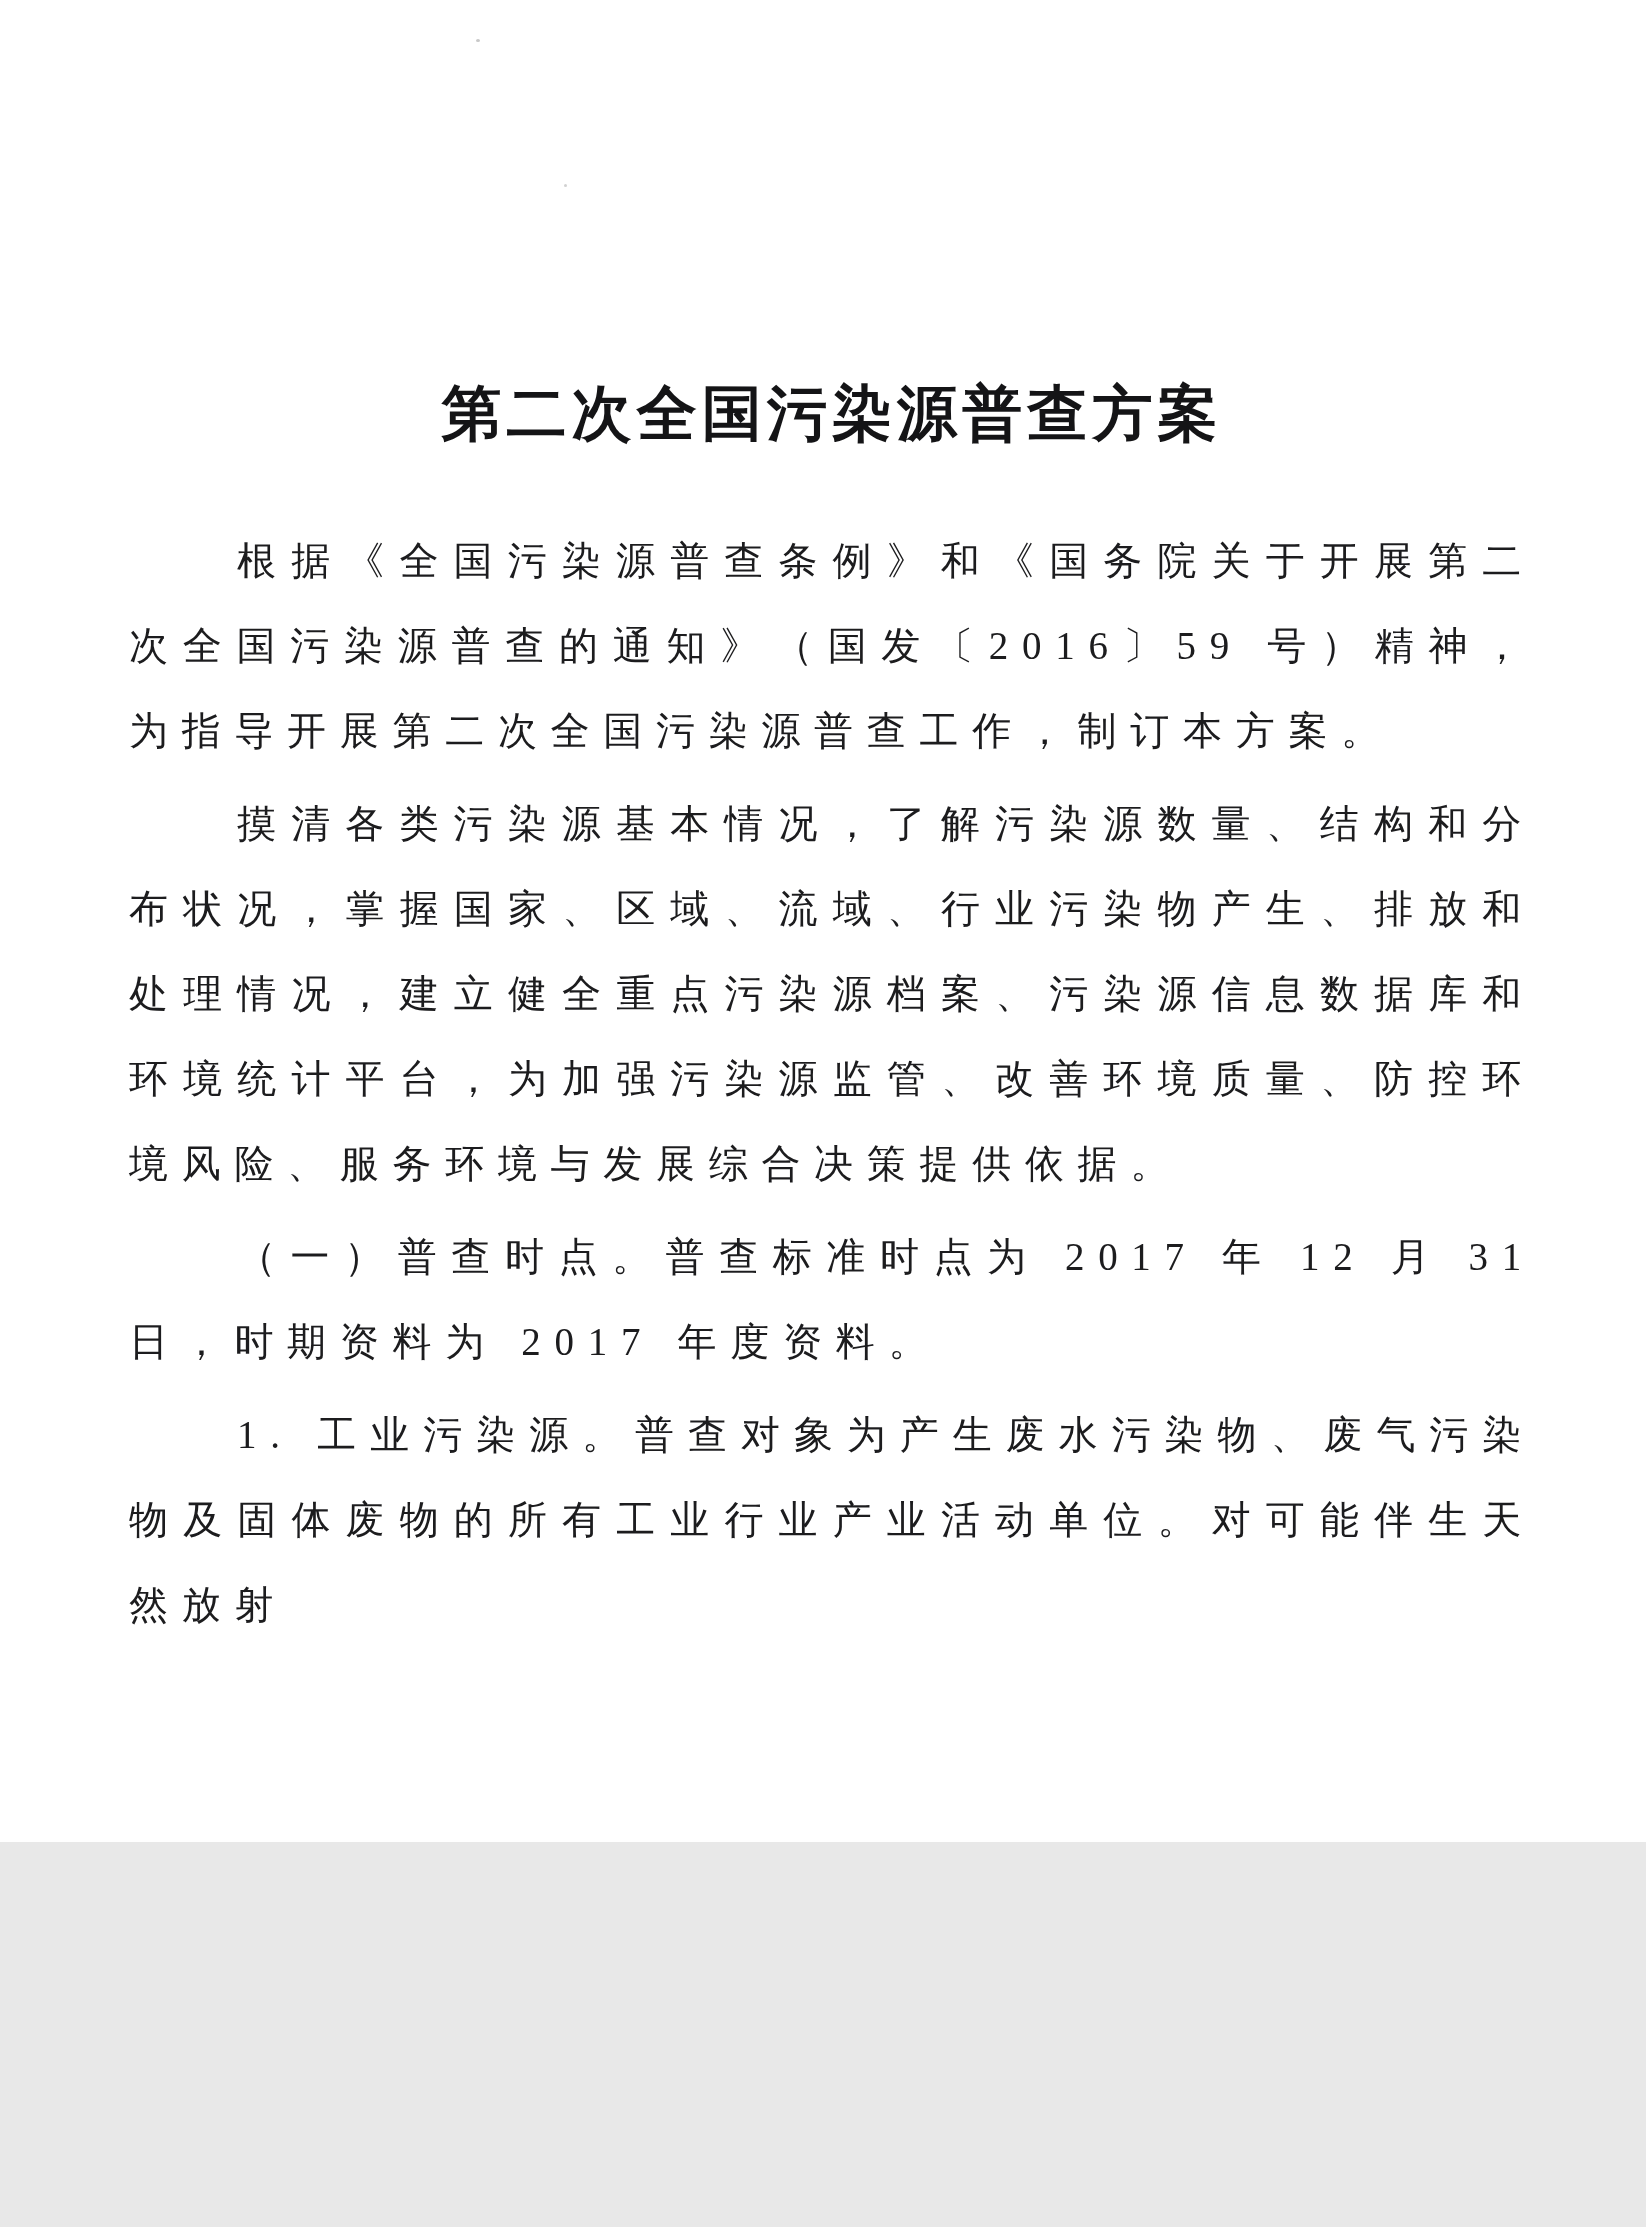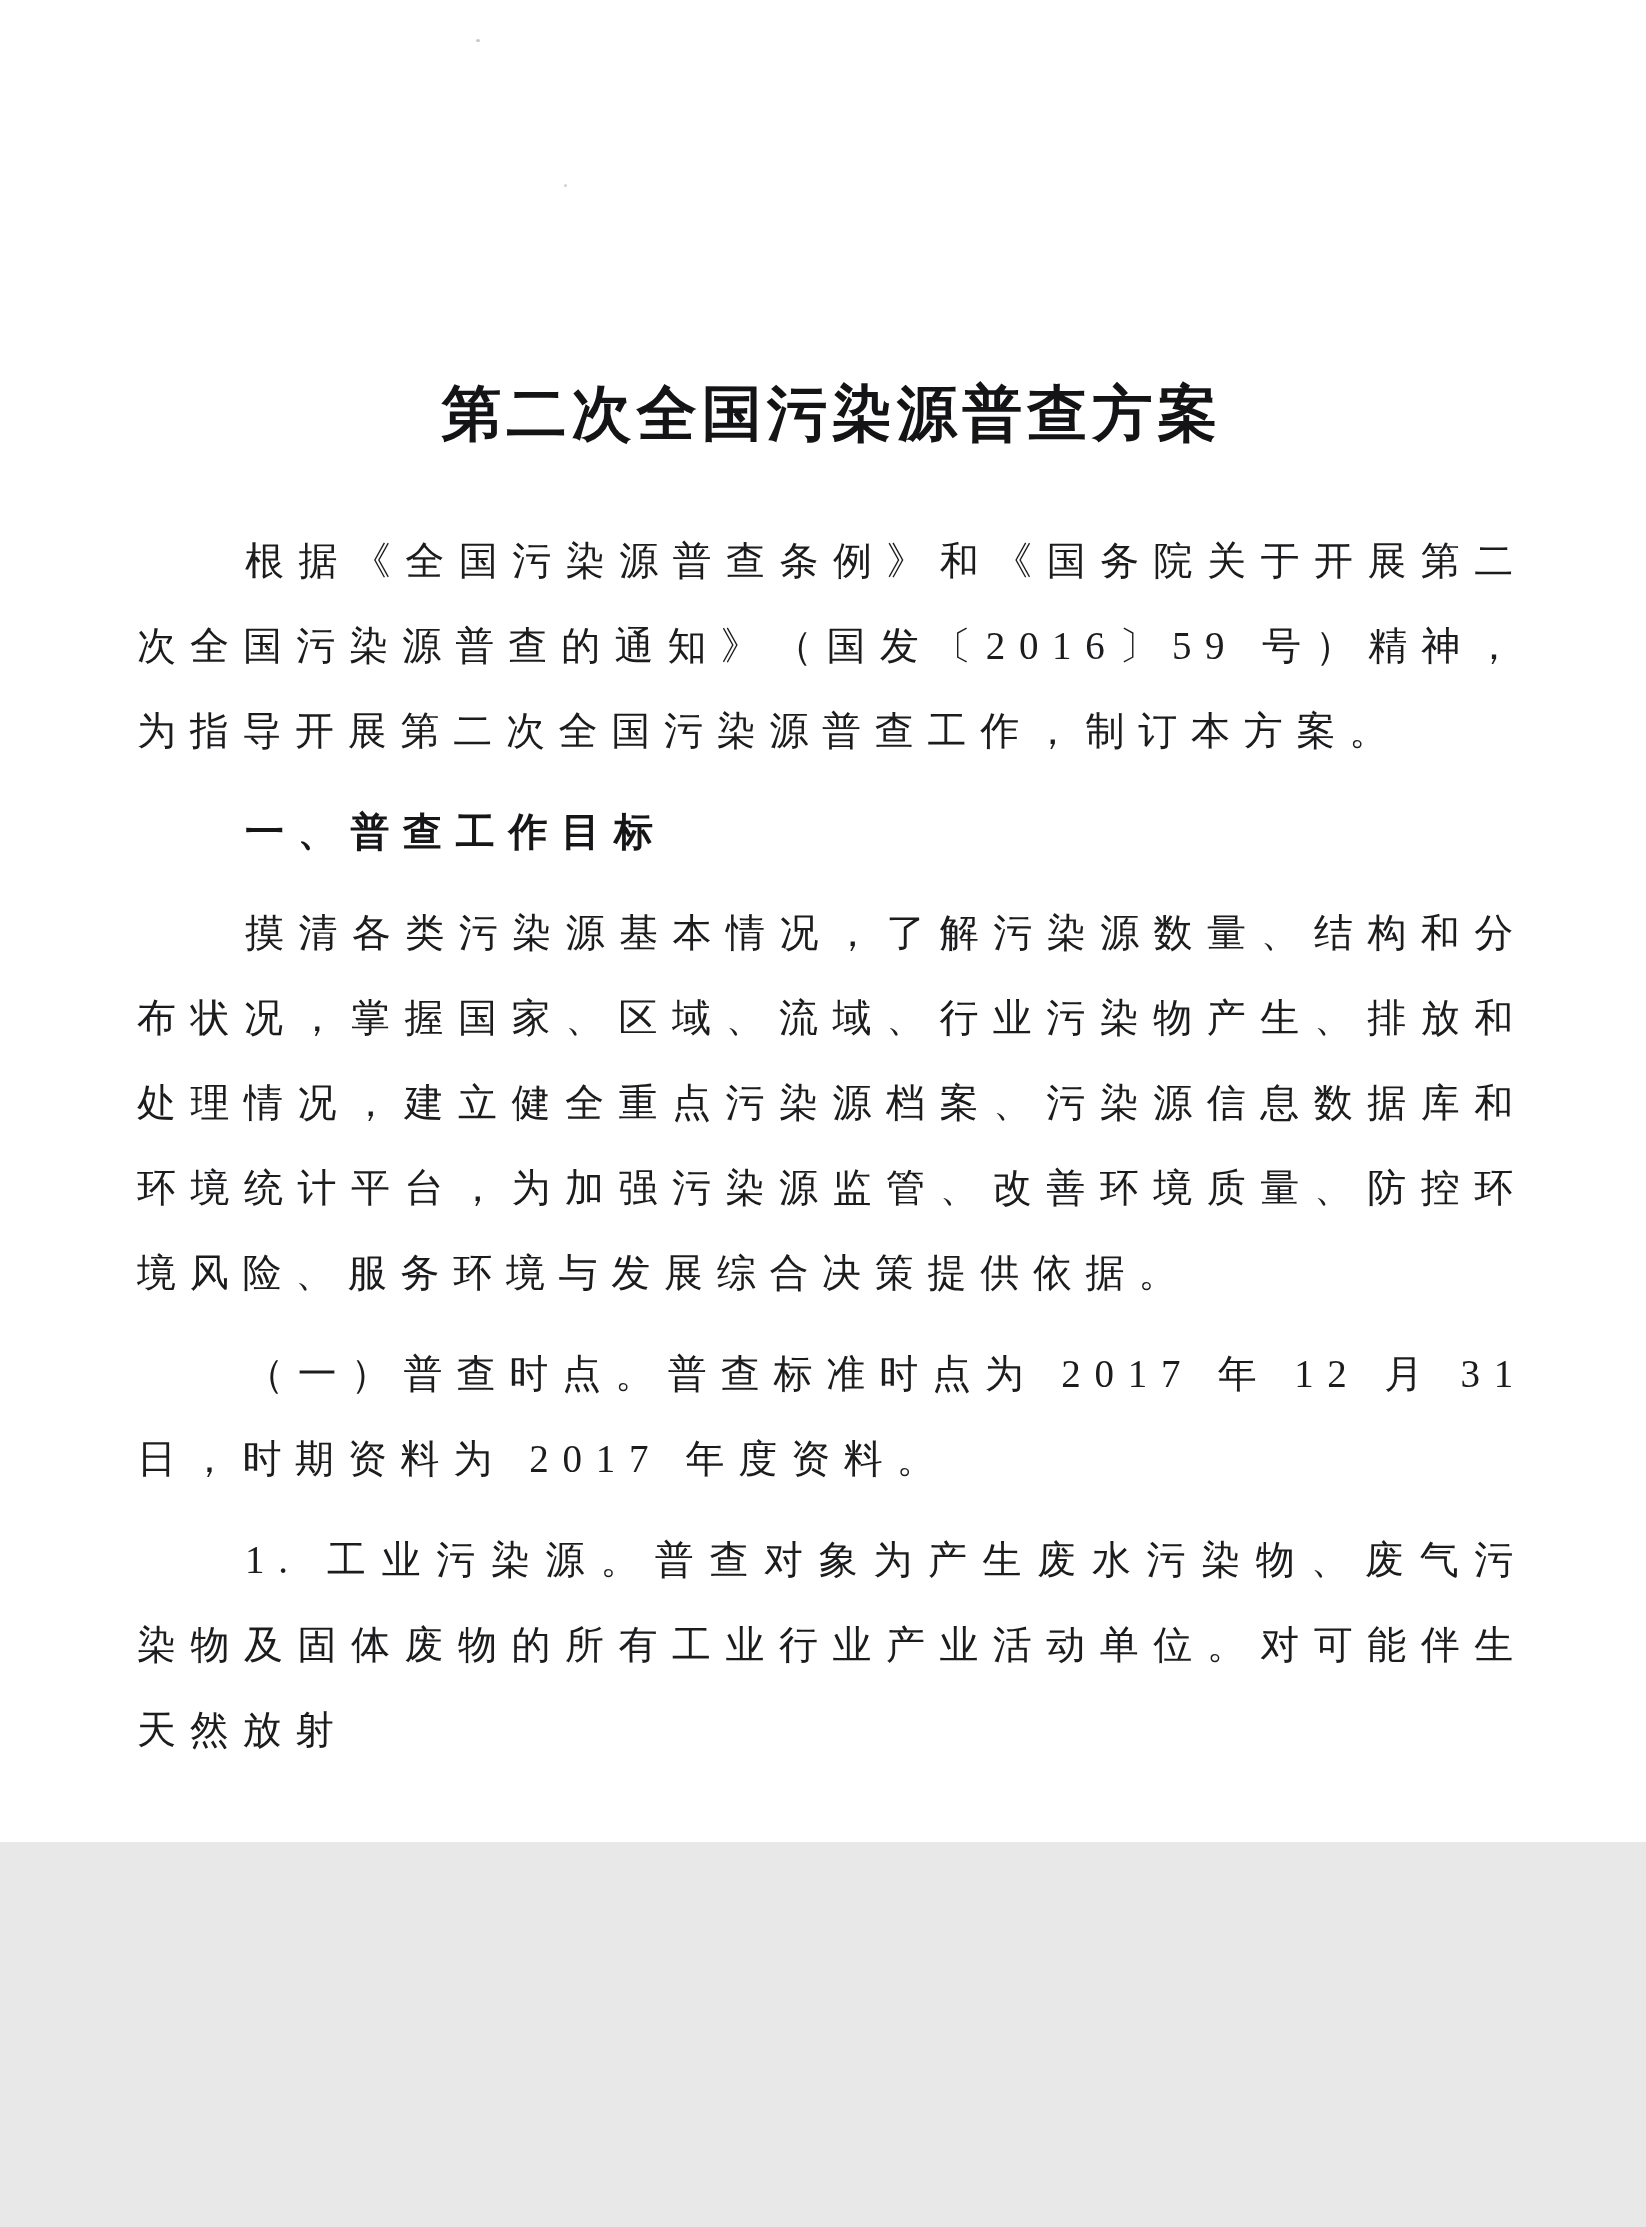--- a/index.html
+++ b/index.html
@@ -25,21 +25,21 @@
   .doc-title {
     margin: 0 0 63px 0;
     text-align: center;
     font-family: "Liberation Sans", sans-serif;
     font-weight: 700;
     font-size: 60px;
     letter-spacing: 5.1px;
     color: #141416;
   }
   .para, .heading {
-    margin: 16px;
+    margin: 8px;
     font-size: 39px;
     line-height: 85px;
     letter-spacing: 13.7px;
     text-align: justify;
     text-indent: 108px;
     color: #1c1c1e;
   }
   .heading {
     font-family: "Liberation Sans", sans-serif;
     font-weight: 700;
@@ -70,21 +70,20 @@
   <span class="speck speck-1"></span>
   <span class="speck speck-2"></span>
   <span class="speck speck-3"></span>
 
   <div class="content">
 
     <h1 class="doc-title">第二次全国污染源普查方案</h1>
 
     <p class="para">根据《全国污染源普查条例》和《国务院关于开展第二次全国污染源普查的通知》（国发〔2016〕59 号）精神，为指导开展第二次全国污染源普查工作，制订本方案。</p>
 
-    <p class="heading">一、普查工作目标</p>
 
     <p class="para">摸清各类污染源基本情况，了解污染源数量、结构和分布状况，掌握国家、区域、流域、行业污染物产生、排放和处理情况，建立健全重点污染源档案、污染源信息数据库和环境统计平台，为加强污染源监管、改善环境质量、防控环境风险、服务环境与发展综合决策提供依据。</p>
 
 
     <p class="para">（一）普查时点。普查标准时点为 2017 年 12 月 31 日，时期资料为 2017 年度资料。</p>
 
 
     <p class="para">1. 工业污染源。普查对象为产生废水污染物、废气污染物及固体废物的所有工业行业产业活动单位。对可能伴生天然放射</p>
 
   </div>

